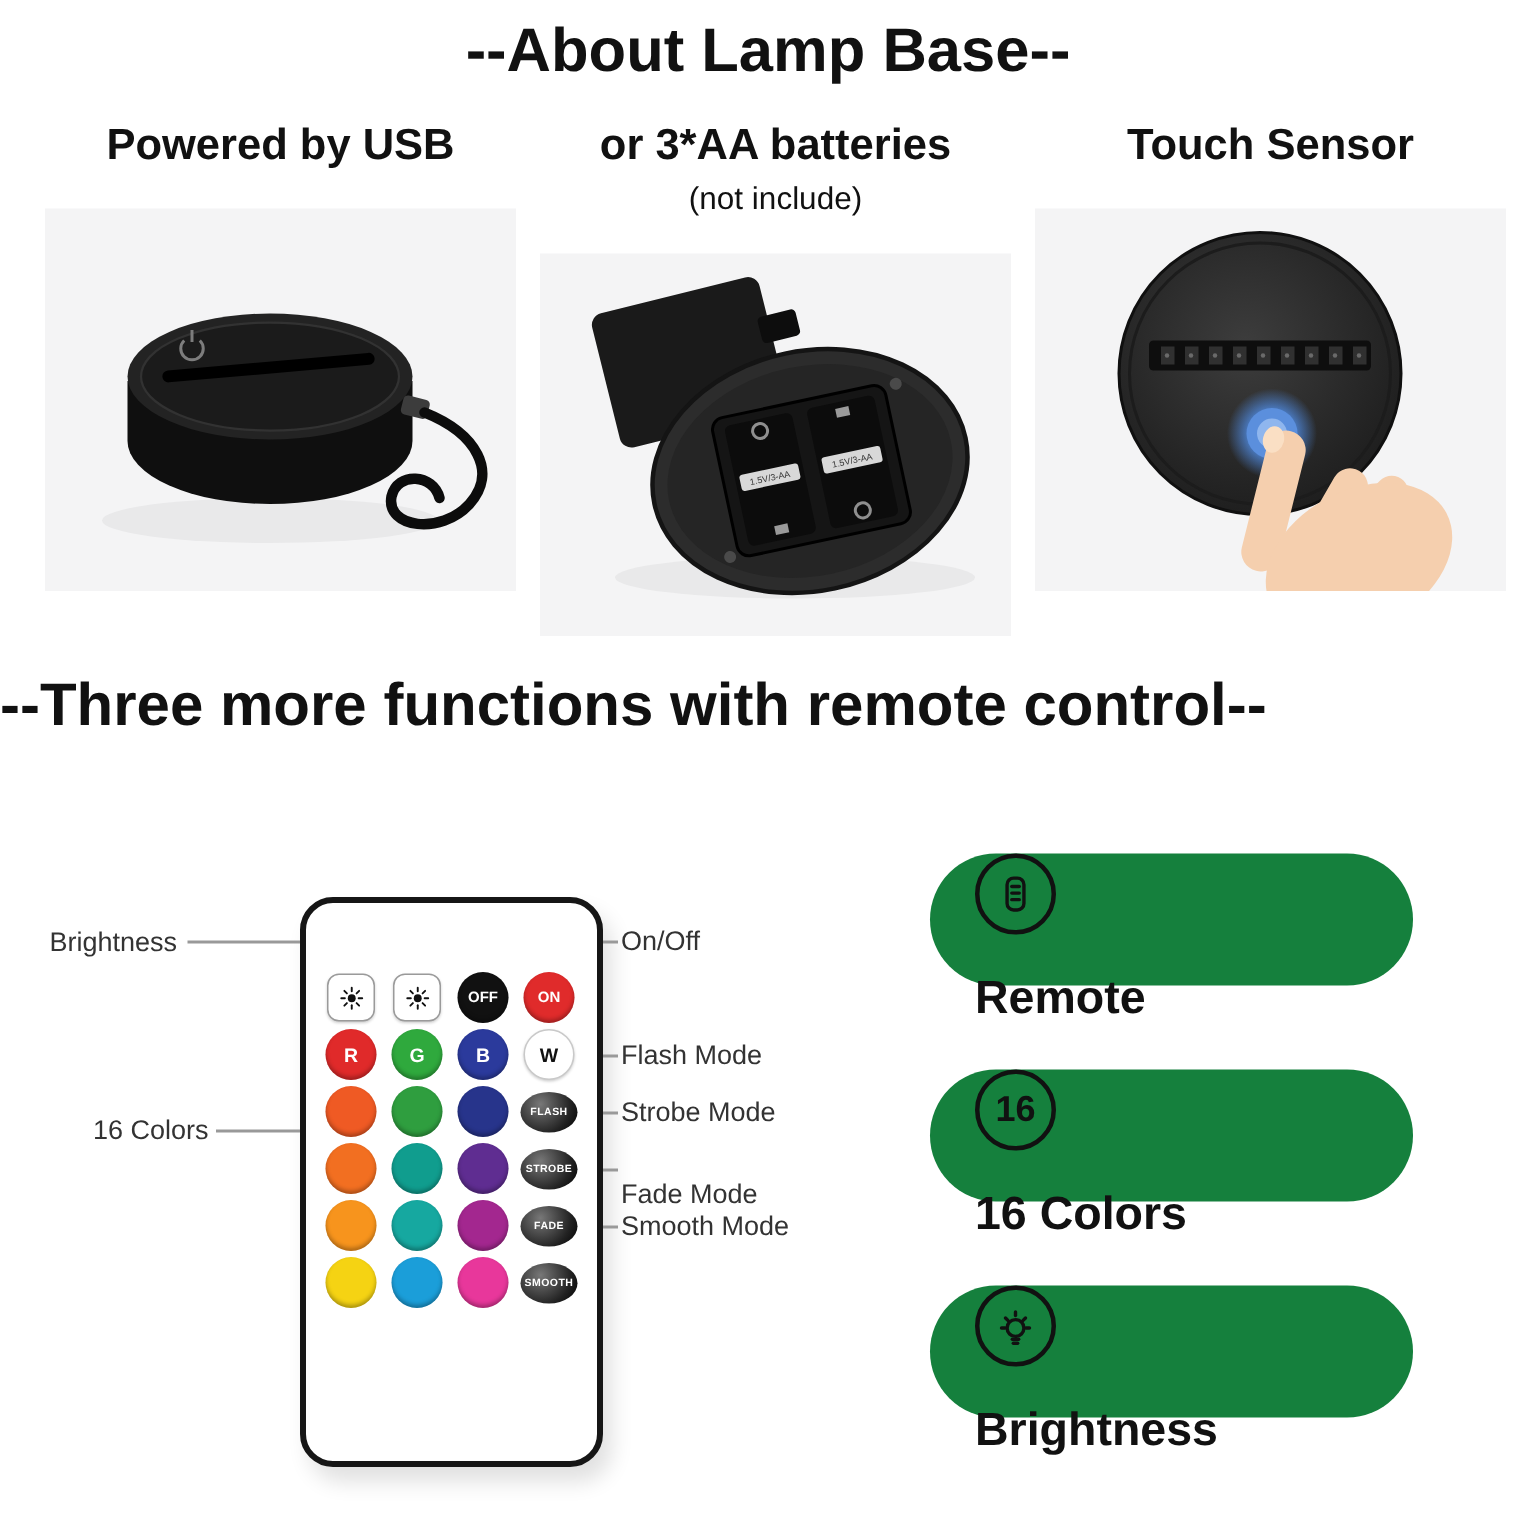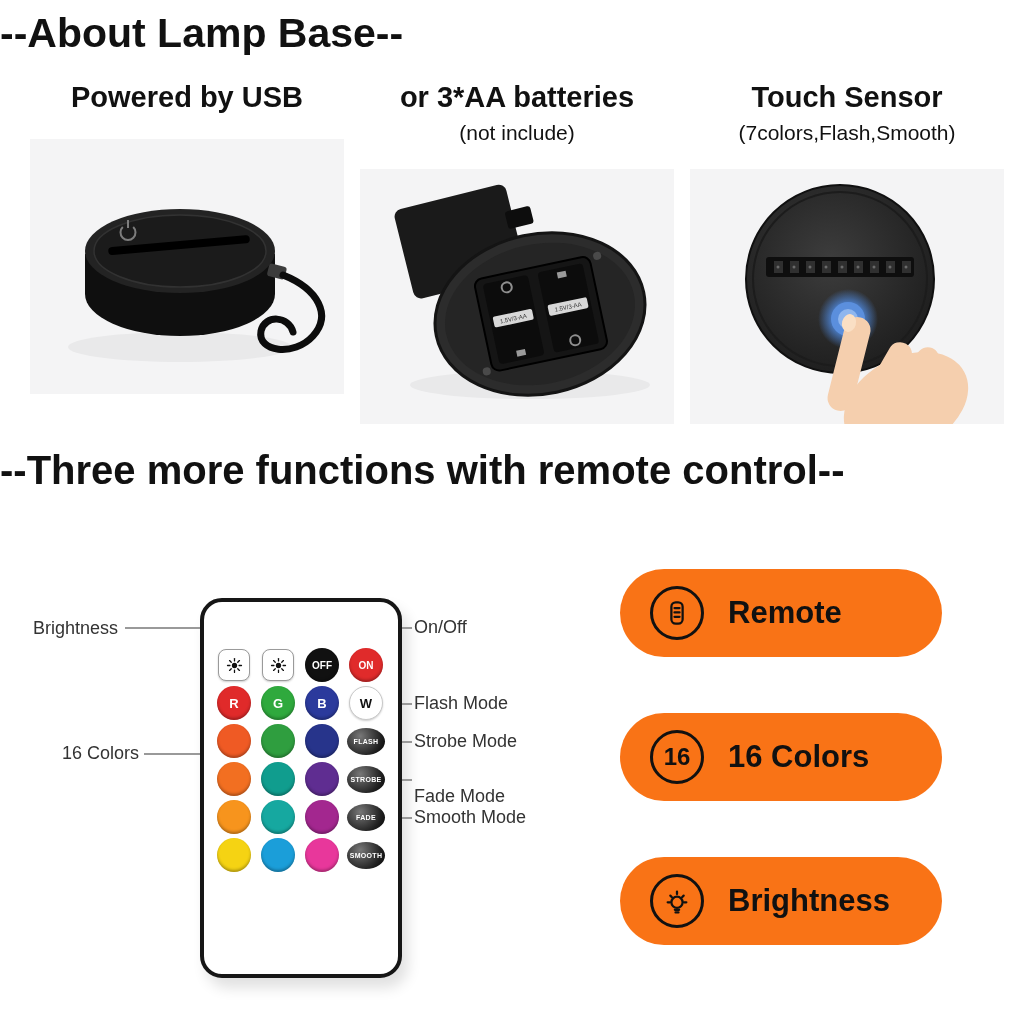--- a/index.html
+++ b/index.html
@@ -1,19 +1,19 @@
 <!DOCTYPE html>
 <html><head>
 <meta charset="utf-8">
 <style>
   * { margin:0; padding:0; box-sizing:border-box; }
   html,body { width:1024px; height:1024px; background:#fff; overflow:hidden;
               font-family:"Liberation Sans", sans-serif; color:#111; }
 
-  .title  { text-align:left; font-size:41px; font-weight:600; padding-top:10px; }
+  .title  { text-align:center; font-size:41px; font-weight:600; padding-top:10px; }
   .features { display:flex; justify-content:flex-start; gap:16px; margin:22px 30px 0; }
   .feature { width:314px; text-align:center; }
   .f-head { font-size:29px; font-weight:600; line-height:1.25; }
   .f-sub  { font-size:21px; margin-top:6px; }
   .f-img  { margin-top:24px; height:255px; background:#f4f4f5; position:relative; overflow:hidden; }
 
   .title2 { text-align:left; font-size:40px; font-weight:600; margin-top:24px; }
 
   .bottom { position:relative; height:468px; margin-top:14px; }
 
@@ -30,21 +30,21 @@
   .rbtn.dark { background:#111; font-size:10px; }
   .rbtn.red  { background:#e02b2b; font-size:10px; }
   .mode-btn  { width:38px; height:27px; border-radius:50%; color:#fff; font-size:7px;
             font-weight:bold; letter-spacing:.3px; display:flex; align-items:center; justify-content:center;
             background:radial-gradient(circle at 35% 30%, #787878 0%, #222 65%, #000 100%); }
 
   .ann      { position:absolute; font-size:18px; color:#333; white-space:nowrap; }
   .ann-line { position:absolute; height:2px; background:#999; }
 
   .badge  { position:absolute; left:620px; width:322px; height:88px; border-radius:44px;
-            background:#f97316; display:flex; align-items:center; padding-left:30px; gap:24px; }
+            background:#15803d; display:flex; padding-left:30px; gap:24px;flex-direction:column; }
   .bicon  { width:54px; height:54px; border-radius:50%; border:3px solid #111;
             display:flex; align-items:center; justify-content:center; flex:0 0 auto; }
   .bnum   { font-size:24px; font-weight:bold; }
   .blabel { font-size:31px; font-weight:600; }
 </style>
 </head>
 <body>
 
 <div>
 
@@ -97,21 +97,20 @@
             <text x="209" y="146" font-size="6" text-anchor="middle" fill="#333">1.5V/3-AA</text>
             <circle cx="116" cy="190" r="4" fill="#4a4a4a"></circle>
             <circle cx="248" cy="100" r="4" fill="#4a4a4a"></circle>
           </g>
         </svg>
       </div>
     </div>
 
     <div class="feature">
       <div class="f-head">Touch Sensor</div>
-      <div class="f-sub">(7colors,Flash,Smooth)</div>
       <div class="f-img">
         <svg width="314" height="255" viewBox="0 0 314 255">
           <defs>
             <radialGradient id="baseg" cx="45%" cy="40%" r="70%">
               <stop offset="0%" stop-color="#3d3d3d"></stop>
                 <stop offset="70%" stop-color="#242424"></stop>
                 <stop offset="100%" stop-color="#1a1a1a"></stop>
             </radialGradient>
             <radialGradient id="glow" cx="50%" cy="50%" r="50%">
               <stop offset="0%" stop-color="#9cc3f5"></stop>

